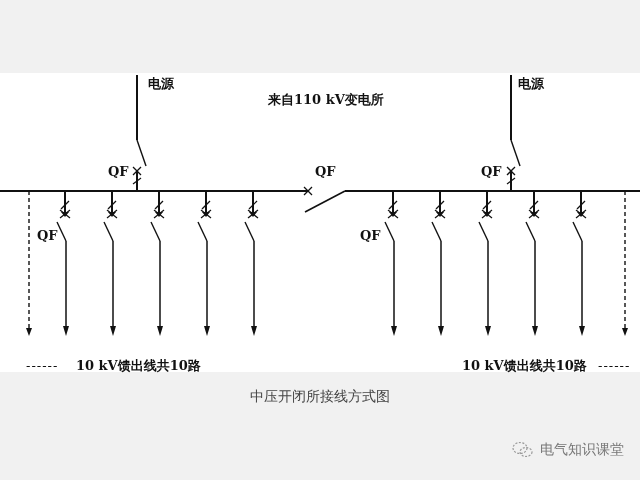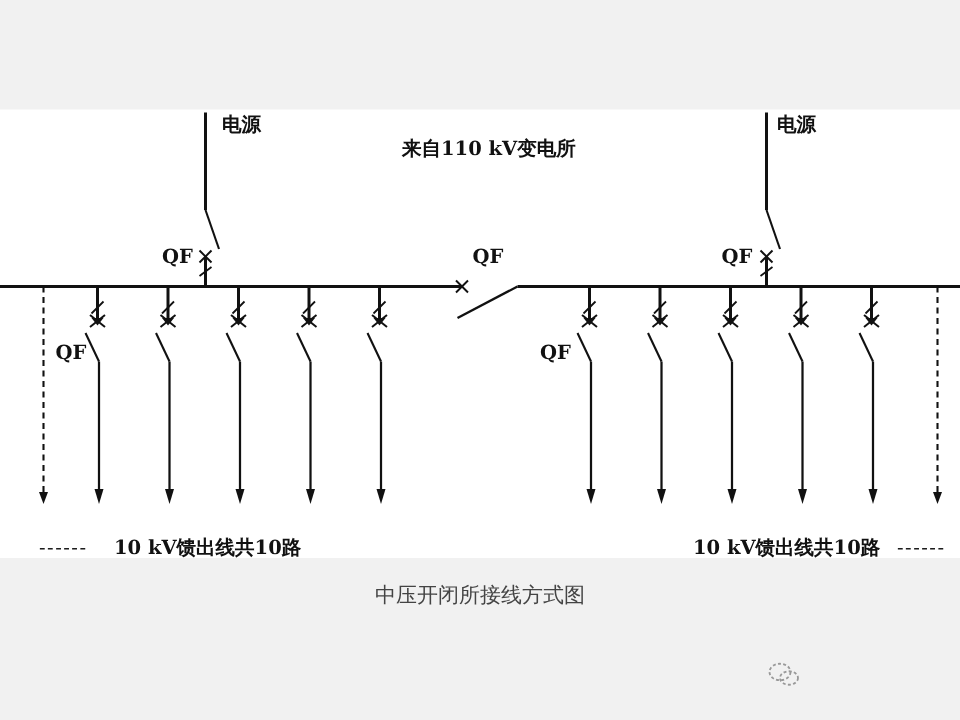--- a/index.html
+++ b/index.html
@@ -84,13 +84,14 @@
 <div class="lbl" style="left:462px;top:359px;">10 kV馈出线共10路</div>
 <div class="lbl" style="left:598px;top:359px;font-weight:normal;letter-spacing:1px;">------</div>
 
 <div class="caption">中压开闭所接线方式图</div>
 
 <div class="wm">
   <svg width="22" height="18" viewBox="0 0 22 18">
     <ellipse cx="8" cy="7" rx="7" ry="5.5" fill="none" stroke="#999" stroke-width="1.2" stroke-dasharray="2,1.5"></ellipse>
     <ellipse cx="14" cy="11" rx="6" ry="4.5" fill="none" stroke="#999" stroke-width="1.2" stroke-dasharray="2,1.5"></ellipse>
   </svg>
+  <span>电气知识课堂</span>
 </div>
 
 </body></html>

